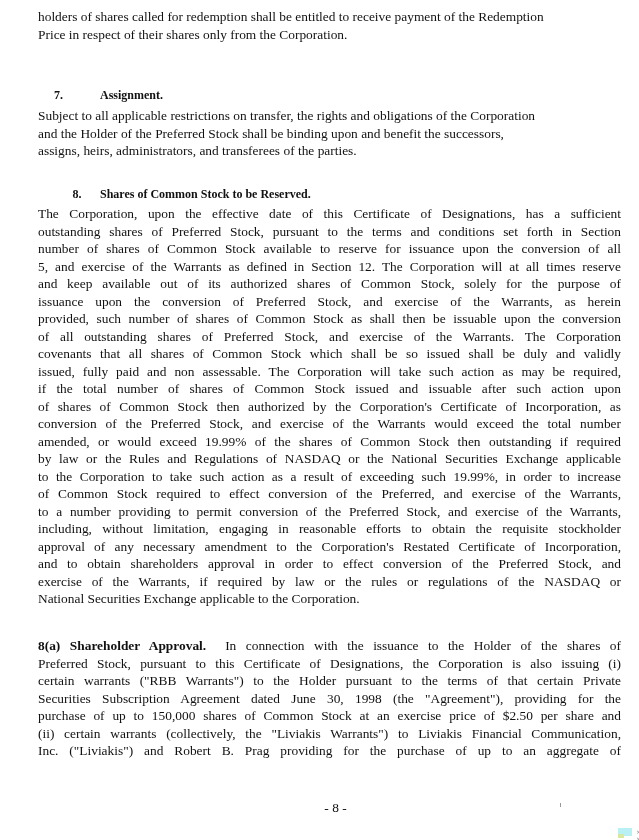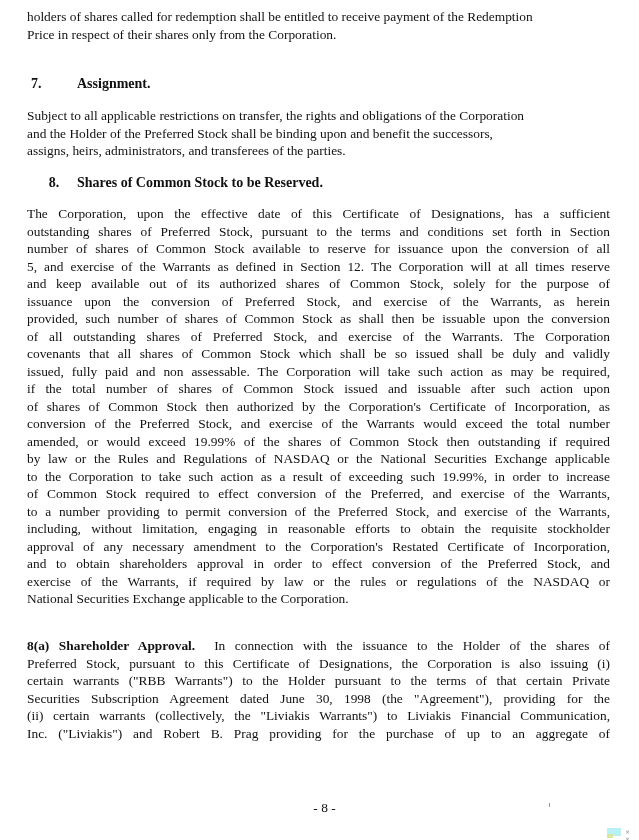--- a/index.html
+++ b/index.html
@@ -1,22 +1,22 @@
 <!DOCTYPE html>
 <html><head>
 <meta charset="utf-8">
 <style>
   html, body { margin: 0; padding: 0; background: #ffffff; }
   body { width: 639px; height: 840px; position: relative; overflow: hidden;
          font-family: "Liberation Serif", "DejaVu Serif", serif; color: #111; }
-  .page { position: absolute; left: 5px; top: 0; width: 559px; height: 840px; }
+  .page { position: absolute; left: 16px; top: 0; width: 559px; height: 840px; }
   .p { position: absolute; left: 22px; width: 583px; font-size: 13.4px; line-height: 17.5px; margin: 0; }
   .line { display: block; white-space: nowrap; }
   .just { text-align: justify; text-align-last: justify; white-space: normal; }
-  .heading { position: absolute; left: 22px; font-size: 14px; font-weight: bold; margin: 4px; }
+  .heading { position: absolute; left: 22px; font-size: 12px; font-weight: bold; margin: 16px; }
   .heading .num { display: inline-block; width: 46px; }
   .b { font-weight: bold; margin-top: 23px; }
   .pagenum { position: absolute; left: 0; width: 639px; top: 800px; text-align: center; font-size: 13.4px; }
   .artifact { position: absolute; left: 602px; top: 828px; width: 22px; height: 10px; }
   .artifact .sw { position: absolute; left: 0; top: 0; width: 14px; height: 8px; background: #b8f0f4; }
   .artifact .sw2 { position: absolute; left: 0; top: 6px; width: 6px; height: 4px; background: #d8e8a0; }
   .dots { position: absolute; left: 620px; top: 828px; font-size: 6px; color: #888; letter-spacing: 1px; font-family: "DejaVu Sans", sans-serif; }
   .tick { position: absolute; left: 544px; top: 803px; width: 1px; height: 4px; background: #999; }
 </style>
 </head>
@@ -67,20 +67,21 @@
       <span class="line just">and to obtain shareholders approval in order to effect conversion of the Preferred Stock, and</span>
       <span class="line just">exercise of the Warrants, if required by law or the rules or regulations of the NASDAQ or</span>
       <span class="line">National Securities Exchange applicable to the Corporation.</span>
     </div>
 
   <div class="p" id="s8a" style="top:637px;">
     <span class="line just"><span class="b">8(a)  Shareholder Approval.</span>&nbsp;&nbsp;<span>In connection with the issuance to the Holder of the shares of</span></span>
   <span class="line just">Preferred Stock, pursuant to this Certificate of Designations, the Corporation is also issuing (i)</span>
       <span class="line just">certain warrants ("RBB Warrants") to the Holder pursuant to the terms of that certain Private</span>
       <span class="line just">Securities Subscription Agreement dated June 30, 1998 (the "Agreement"), providing for the</span>
+      <span class="line just">purchase of up to 150,000 shares of Common Stock at an exercise price of $2.50 per share and</span>
       <span class="line just">(ii) certain warrants (collectively, the "Liviakis Warrants") to Liviakis Financial Communication,</span>
       <span class="line just">Inc. ("Liviakis") and Robert B. Prag providing for the purchase of up to an aggregate of</span>
     </div>
 
   <div class="tick"></div>
   <div class="pagenum">- 8 -</div>
   <div class="artifact">
       <div class="sw"></div>
       <div class="sw2"></div>
     </div>

